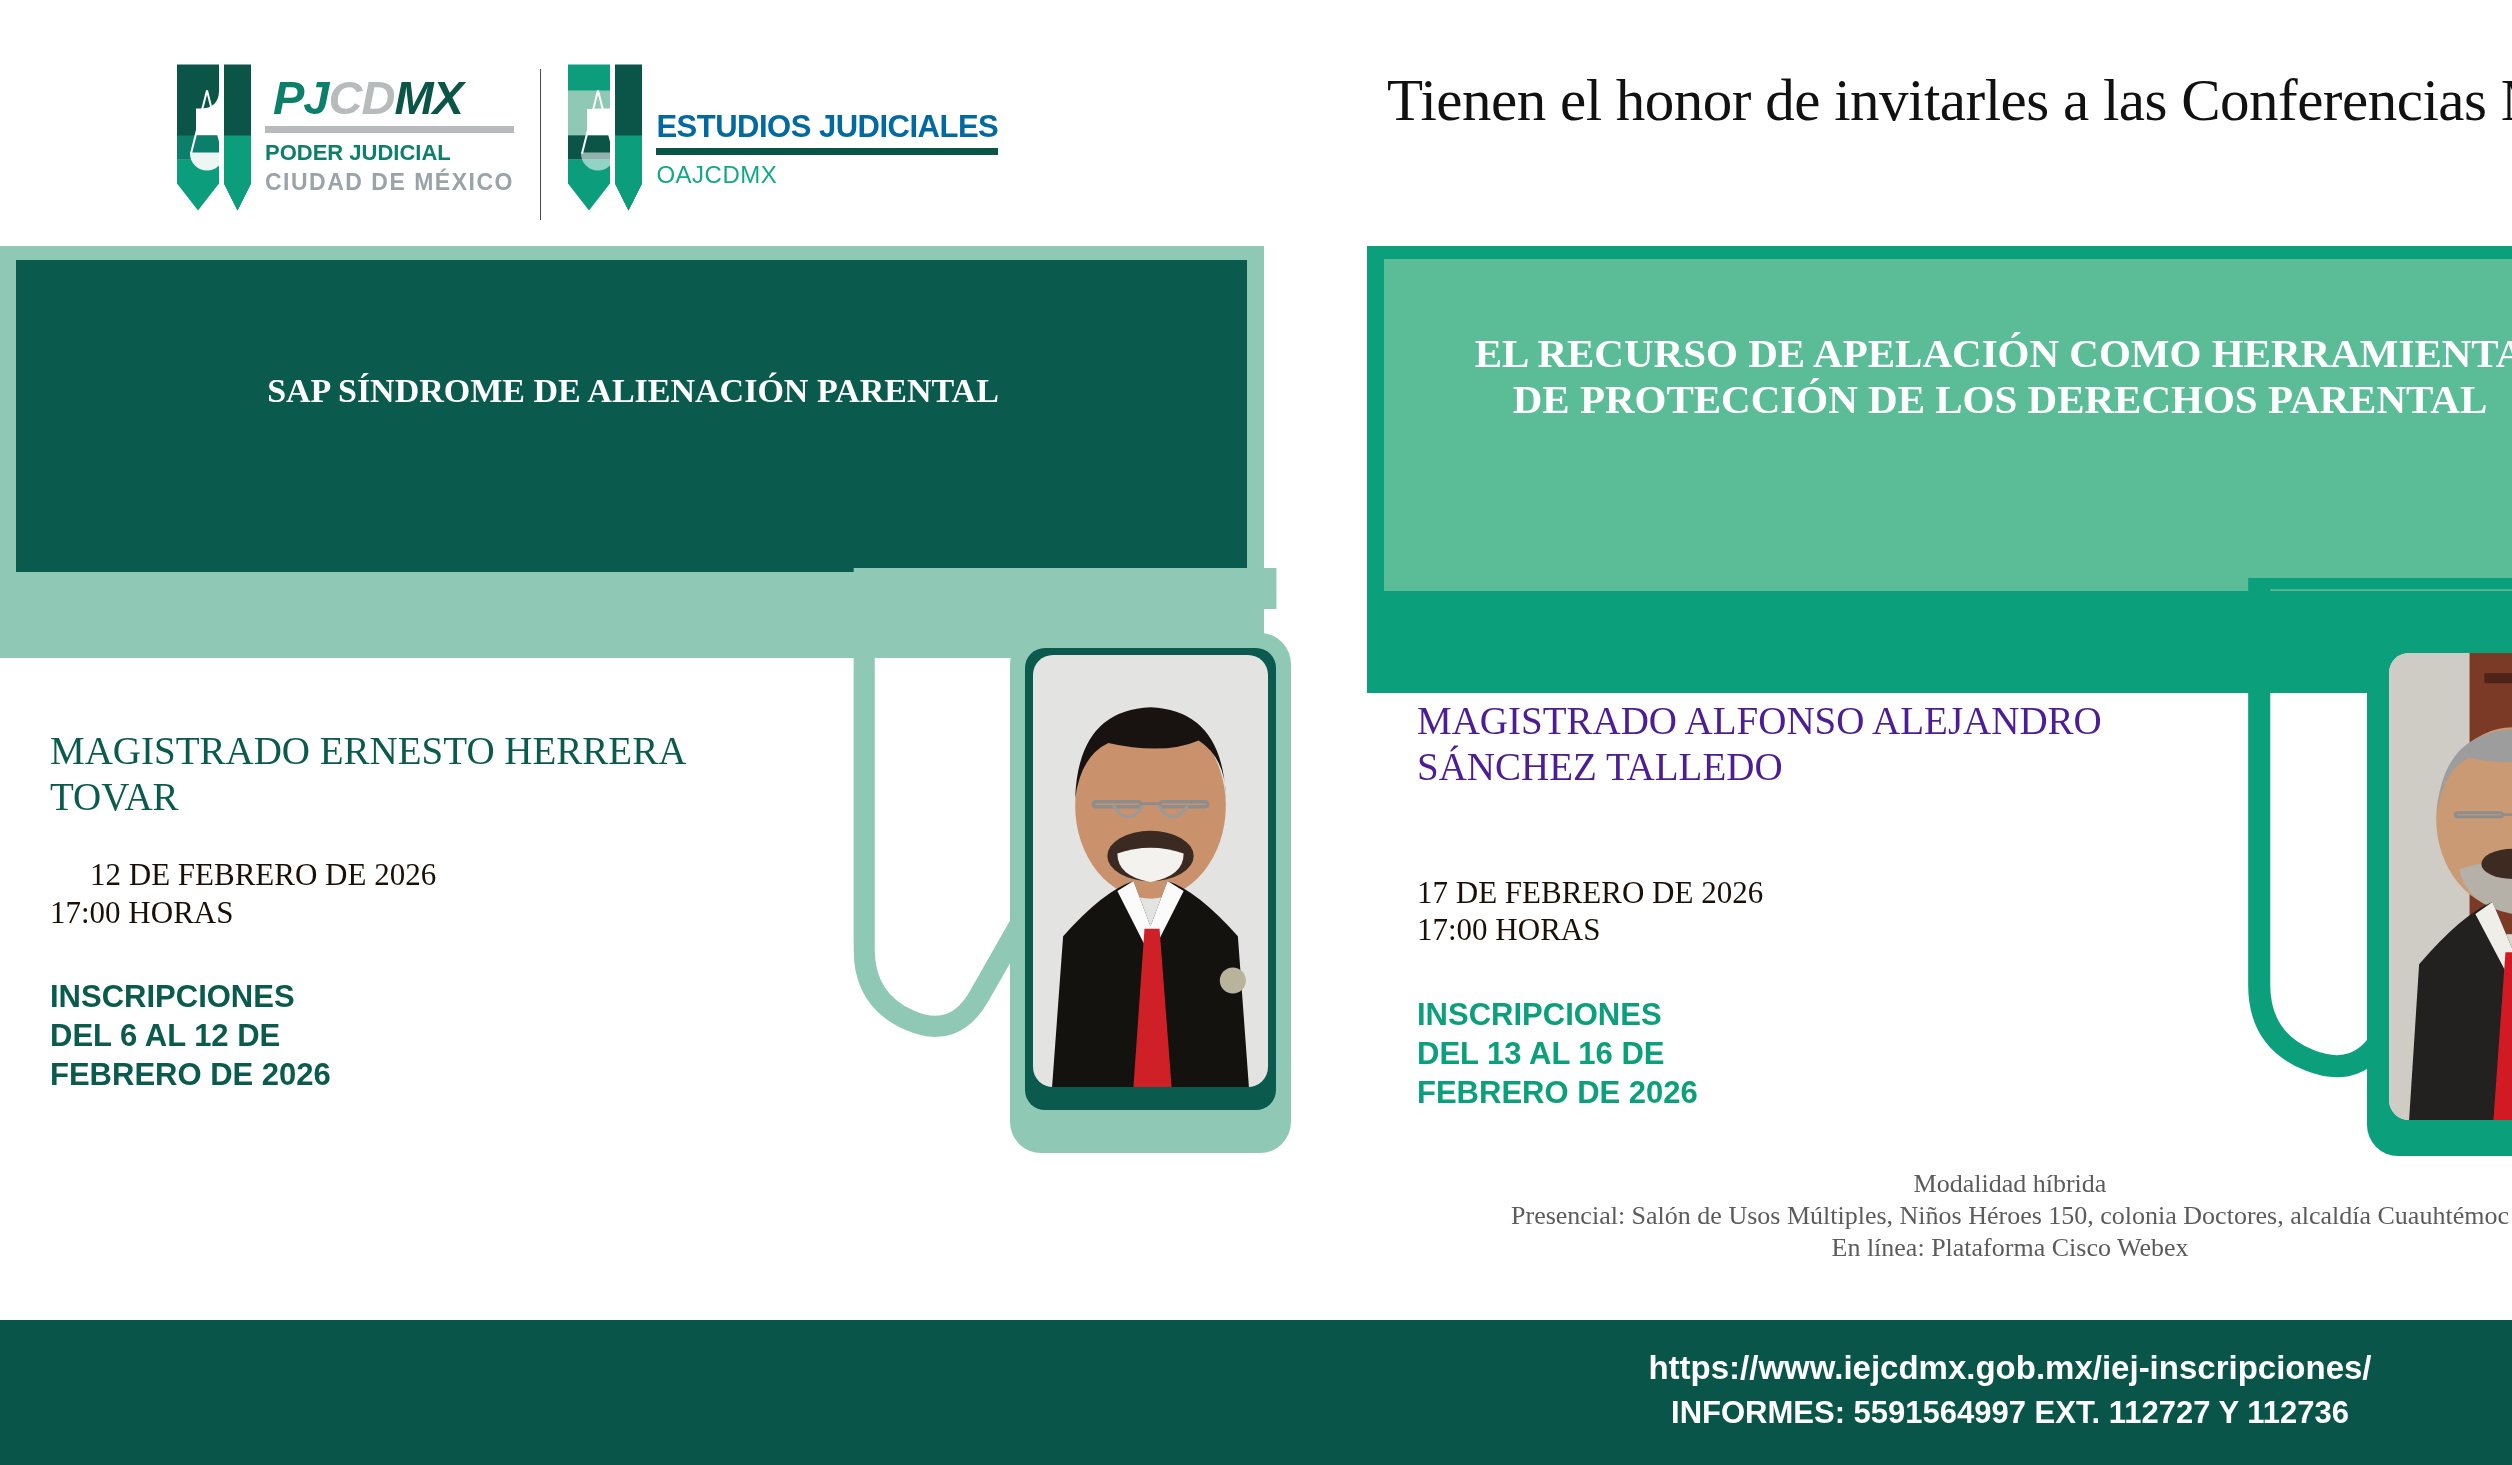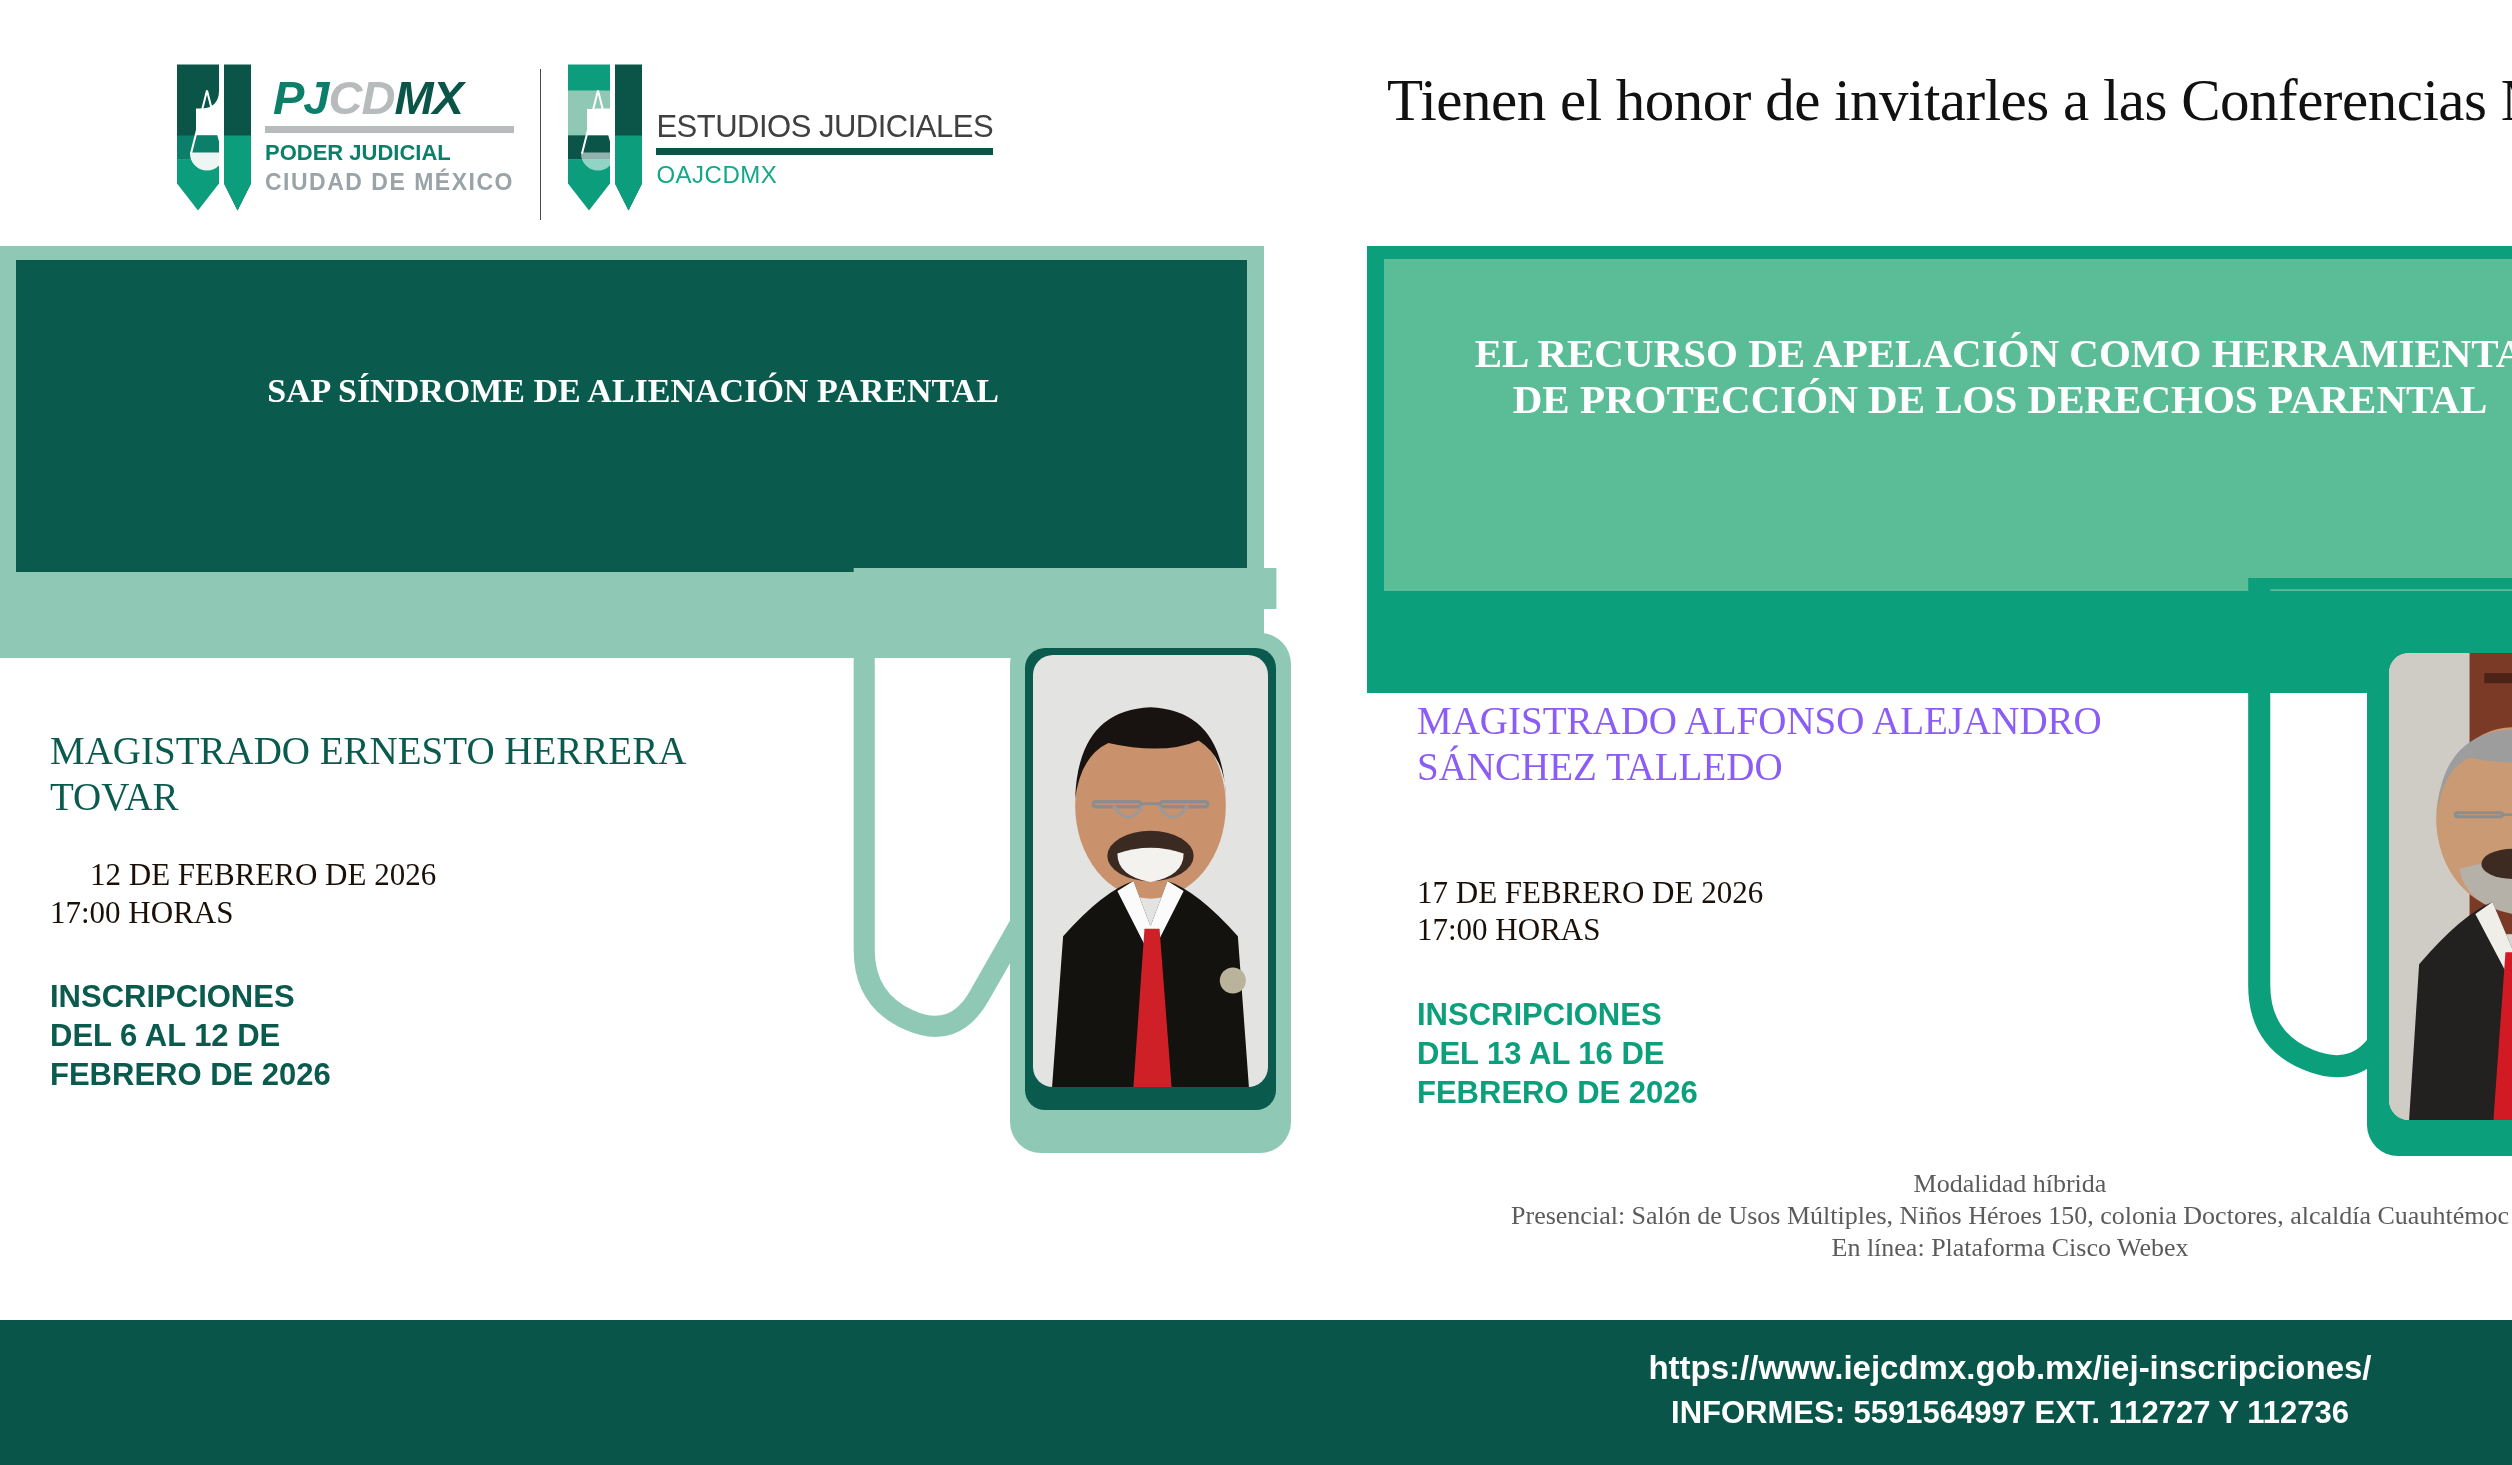--- a/index.html
+++ b/index.html
@@ -22,22 +22,22 @@
   .pj-line .c{color:#0B5548;}
   .rule-grey{height:7px;background:#B7BBBC;margin:5px 0 4px 0;width:100%;}
   .pj-sub{font-family:"Liberation Sans",sans-serif;font-weight:bold;font-size:22px;
           line-height:32px;color:#0C7F6B;letter-spacing:0px;white-space:nowrap;}
   .pj-sub2{font-family:"Liberation Sans",sans-serif;font-weight:bold;font-size:23px;
            line-height:27px;color:#9AA4A8;letter-spacing:1.5px;white-space:nowrap;}
 
   .vsep{width:1.5px;height:151px;background:#4a4a4a;margin:9px 26px 0 26px;flex:none;}
 
   .ej-txt{padding-top:50px;}
-  .ej-line{font-family:"Liberation Sans",sans-serif;font-weight:normal;font-size:31px;
-           line-height:33px;color:#404040;letter-spacing:-0.5px;white-space:nowrap;}
+  .ej-line{font-family:"Liberation Sans",sans-serif;font-weight:bold;font-size:31px;
+           line-height:33px;color:#0369a1;letter-spacing:-0.5px;white-space:nowrap;}
   .rule-dark{height:7px;background:#0B5548;margin:5px 0 4px 0;width:100%;}
   .ej-sub{font-family:"Liberation Sans",sans-serif;font-size:24px;line-height:31px;
           color:#12A888;letter-spacing:0.5px;white-space:nowrap;}
 
   .invite-title{position:absolute;left:1387px;top:70px;width:2110px;
       font-family:"Liberation Serif",serif;font-size:59px;line-height:60px;
       color:#111;letter-spacing:-0.5px;white-space:nowrap;}
 
   
   .card{position:absolute;top:246px;height:919px;overflow:hidden;}
@@ -309,21 +309,21 @@
     <div class="banner-title" style="left:25px;top:85px;width:1216px;font-size:41px;">
       <span>EL RECURSO DE APELACIÓN COMO HERRAMIENTA</span><br>
       <span>DE PROTECCIÓN DE LOS DERECHOS PARENTAL</span>
     </div>
   </div>
 
   <svg style="position:absolute;left:844px;top:332px;" width="462" height="588" viewBox="0 0 920 1170">
     <path d="M96,0 L96,810 Q96,920 196,960 Q296,1000 346,905 L790,70 L900,70 L900,0 Z" fill="none" stroke="#0BA07B" stroke-width="44"></path>
   </svg>
 
-  <div class="speaker" style="left:50px;top:452px;width:703px;color:#8b5cf6;">MAGISTRADO ALFONSO ALEJANDRO SÁNCHEZ TALLEDO</div>
+  <div class="speaker" style="left:50px;top:452px;width:703px;color:#4c1d95;">MAGISTRADO ALFONSO ALEJANDRO SÁNCHEZ TALLEDO</div>
   <div class="datetime" style="left:50px;top:628px;">17 DE FEBRERO DE 2026</div>
   <div class="datetime" style="left:50px;top:665px;">17:00 HORAS</div>
   <div class="inscrip" style="left:50px;top:749px;color:#0BA07B;">INSCRIPCIONES</div>
   <div class="inscrip" style="left:50px;top:788px;color:#0BA07B;">DEL 13 AL 16  DE</div>
   <div class="inscrip" style="left:50px;top:827px;color:#0BA07B;">FEBRERO DE 2026</div>
 
   <div class="portrait" style="left:1000px;top:387px;width:291px;height:523px;">
     <div class="frame-o" style="background:#0BA07B;"></div>
     <div class="frame-i" style="left:22px;top:20px;width:247px;height:467px;">
       <svg class="pimg" width="247" height="467" viewBox="0 0 492 930" preserveAspectRatio="none">

